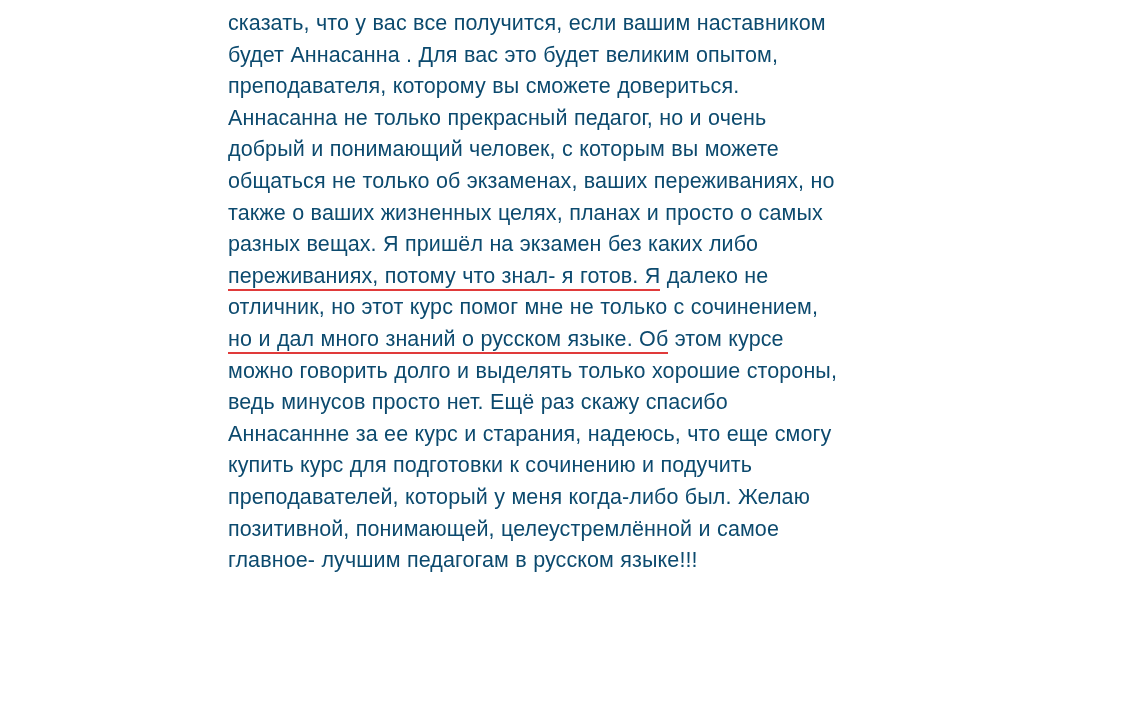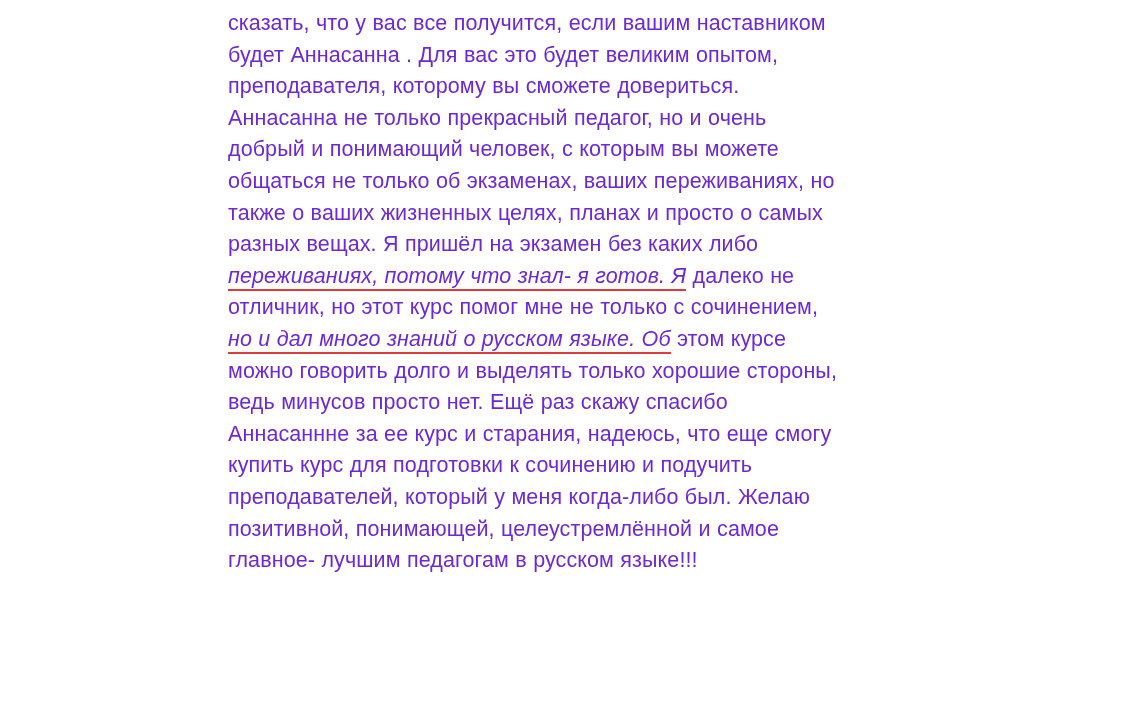--- a/index.html
+++ b/index.html
@@ -19,33 +19,32 @@
     height: 708px;
     background: #ffffff;
   }
   .testimonial {
     position: absolute;
     left: 228px;
     top: 8px;
     width: 680px;
     font-size: 21.5px;
     line-height: 31.6px;
-    color: #6d28d9;
+    color: #0c4a6e;
     letter-spacing: 0.1px;
     text-align: left;
     word-spacing: 0.3px;
   }
   .line {
     display: block;
     white-space: nowrap;
   }
   .underline-red {
     border-bottom: 2px solid #e03a3a;
     padding-bottom: 1px;
-    font-style: italic;
   }
 </style>
 </head>
 <body>
 
 <div class="page">
   <div class="testimonial">
 
     <span class="line"><span>сказать, что у вас все получится, если вашим наставником</span></span>
     <span class="line"><span>будет Аннасанна . Для вас это будет великим опытом,</span></span>

